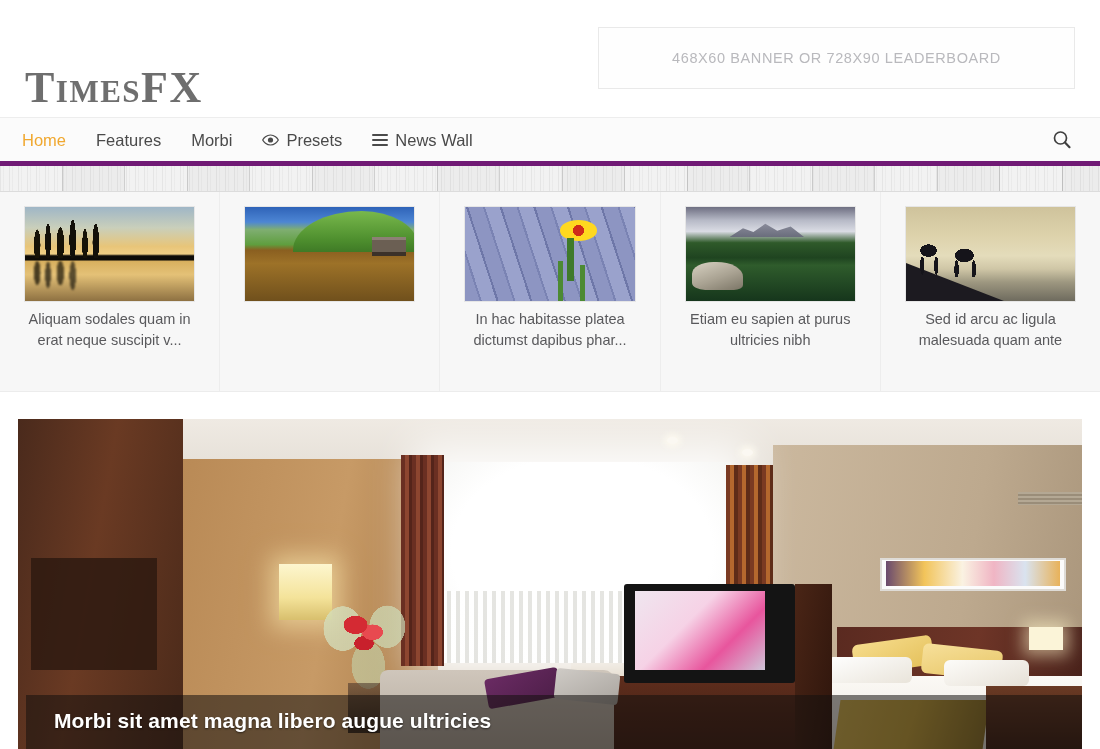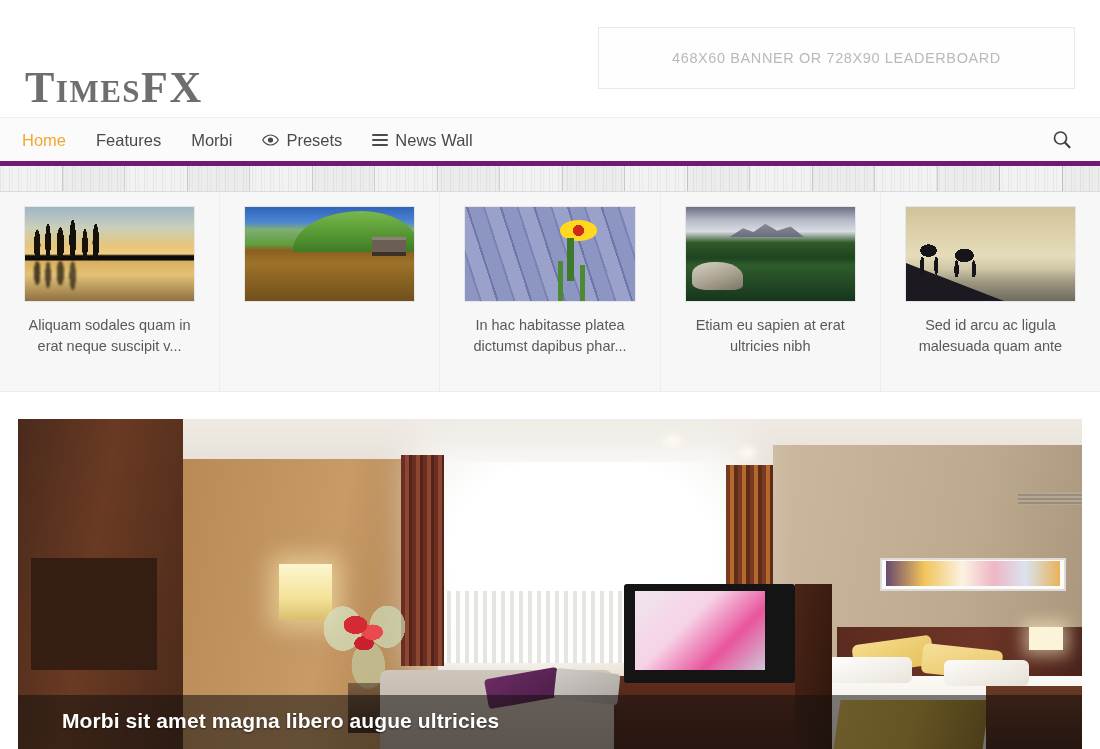--- a/index.html
+++ b/index.html
@@ -132,21 +132,21 @@
   .thumb-cell:last-child { border-right: none; }
   .thumb-img {
     width: 100%;
     height: 96px;
     border: 1px solid #e6e6e6;
     position: relative;
     overflow: hidden;
     background: #ddd;
   }
   .thumb-title {
-    margin-top: 13px;
+    margin-top: 7px;
     font-size: 14.5px;
     line-height: 1.45;
     color: #59595c;
     text-align: center;
   }
 
   
   .sc { position: absolute; inset: 0; }
 
   
@@ -359,24 +359,24 @@
     background: #f6eecd; box-shadow: 0 0 14px 5px rgba(255,240,190,.5); }
   .sconce-r { position:absolute; left:95%; top:63%; width:3.2%; height:7%;
     background: #fbf4d8; box-shadow: 0 0 16px 6px rgba(255,244,200,.55); }
   .nightstand { position:absolute; left:91%; top:81%; width:9%; height:19%;
     background: linear-gradient(180deg,#6a3a24 0%, #3c1e12 100%); }
   .vent { position:absolute; right:0; top:22%; width:6%; height:4%;
     background: repeating-linear-gradient(180deg,#b4a894 0 2px,#9a8d79 2px 4px); }
 
   .caption-band {
     position: absolute;
-    left: 0; bottom: 0;
+    left: 8px; bottom: 0;
     width: 100%;
     background: rgba(20,16,14,0.55);
-    padding: 14px 48px 16px 44px;
+    padding: 14px 48px 16px 28px;
   }
   .caption-text {
     color: #ffffff;
     font-size: 21px;
     font-weight: 700;
     letter-spacing: 0.1px;
     text-shadow: 0 1px 2px rgba(0,0,0,.55);
   }
 </style>
 </head>
@@ -452,21 +452,21 @@
     <div class="thumb-img">
       <div class="sc sc3"></div>
     </div>
     <div class="thumb-title">In hac habitasse platea dictumst dapibus phar...</div>
   </div>
 
   <div class="thumb-cell">
     <div class="thumb-img">
       <div class="sc sc4"></div>
     </div>
-    <div class="thumb-title">Etiam eu sapien at erat ultricies nibh</div>
+    <div class="thumb-title">Etiam eu sapien at purus ultricies nibh</div>
   </div>
 
   <div class="thumb-cell">
     <div class="thumb-img">
       <div class="sc sc5"></div>
     </div>
     <div class="thumb-title">Sed id arcu ac ligula malesuada quam ante</div>
   </div>
 
 </div>

